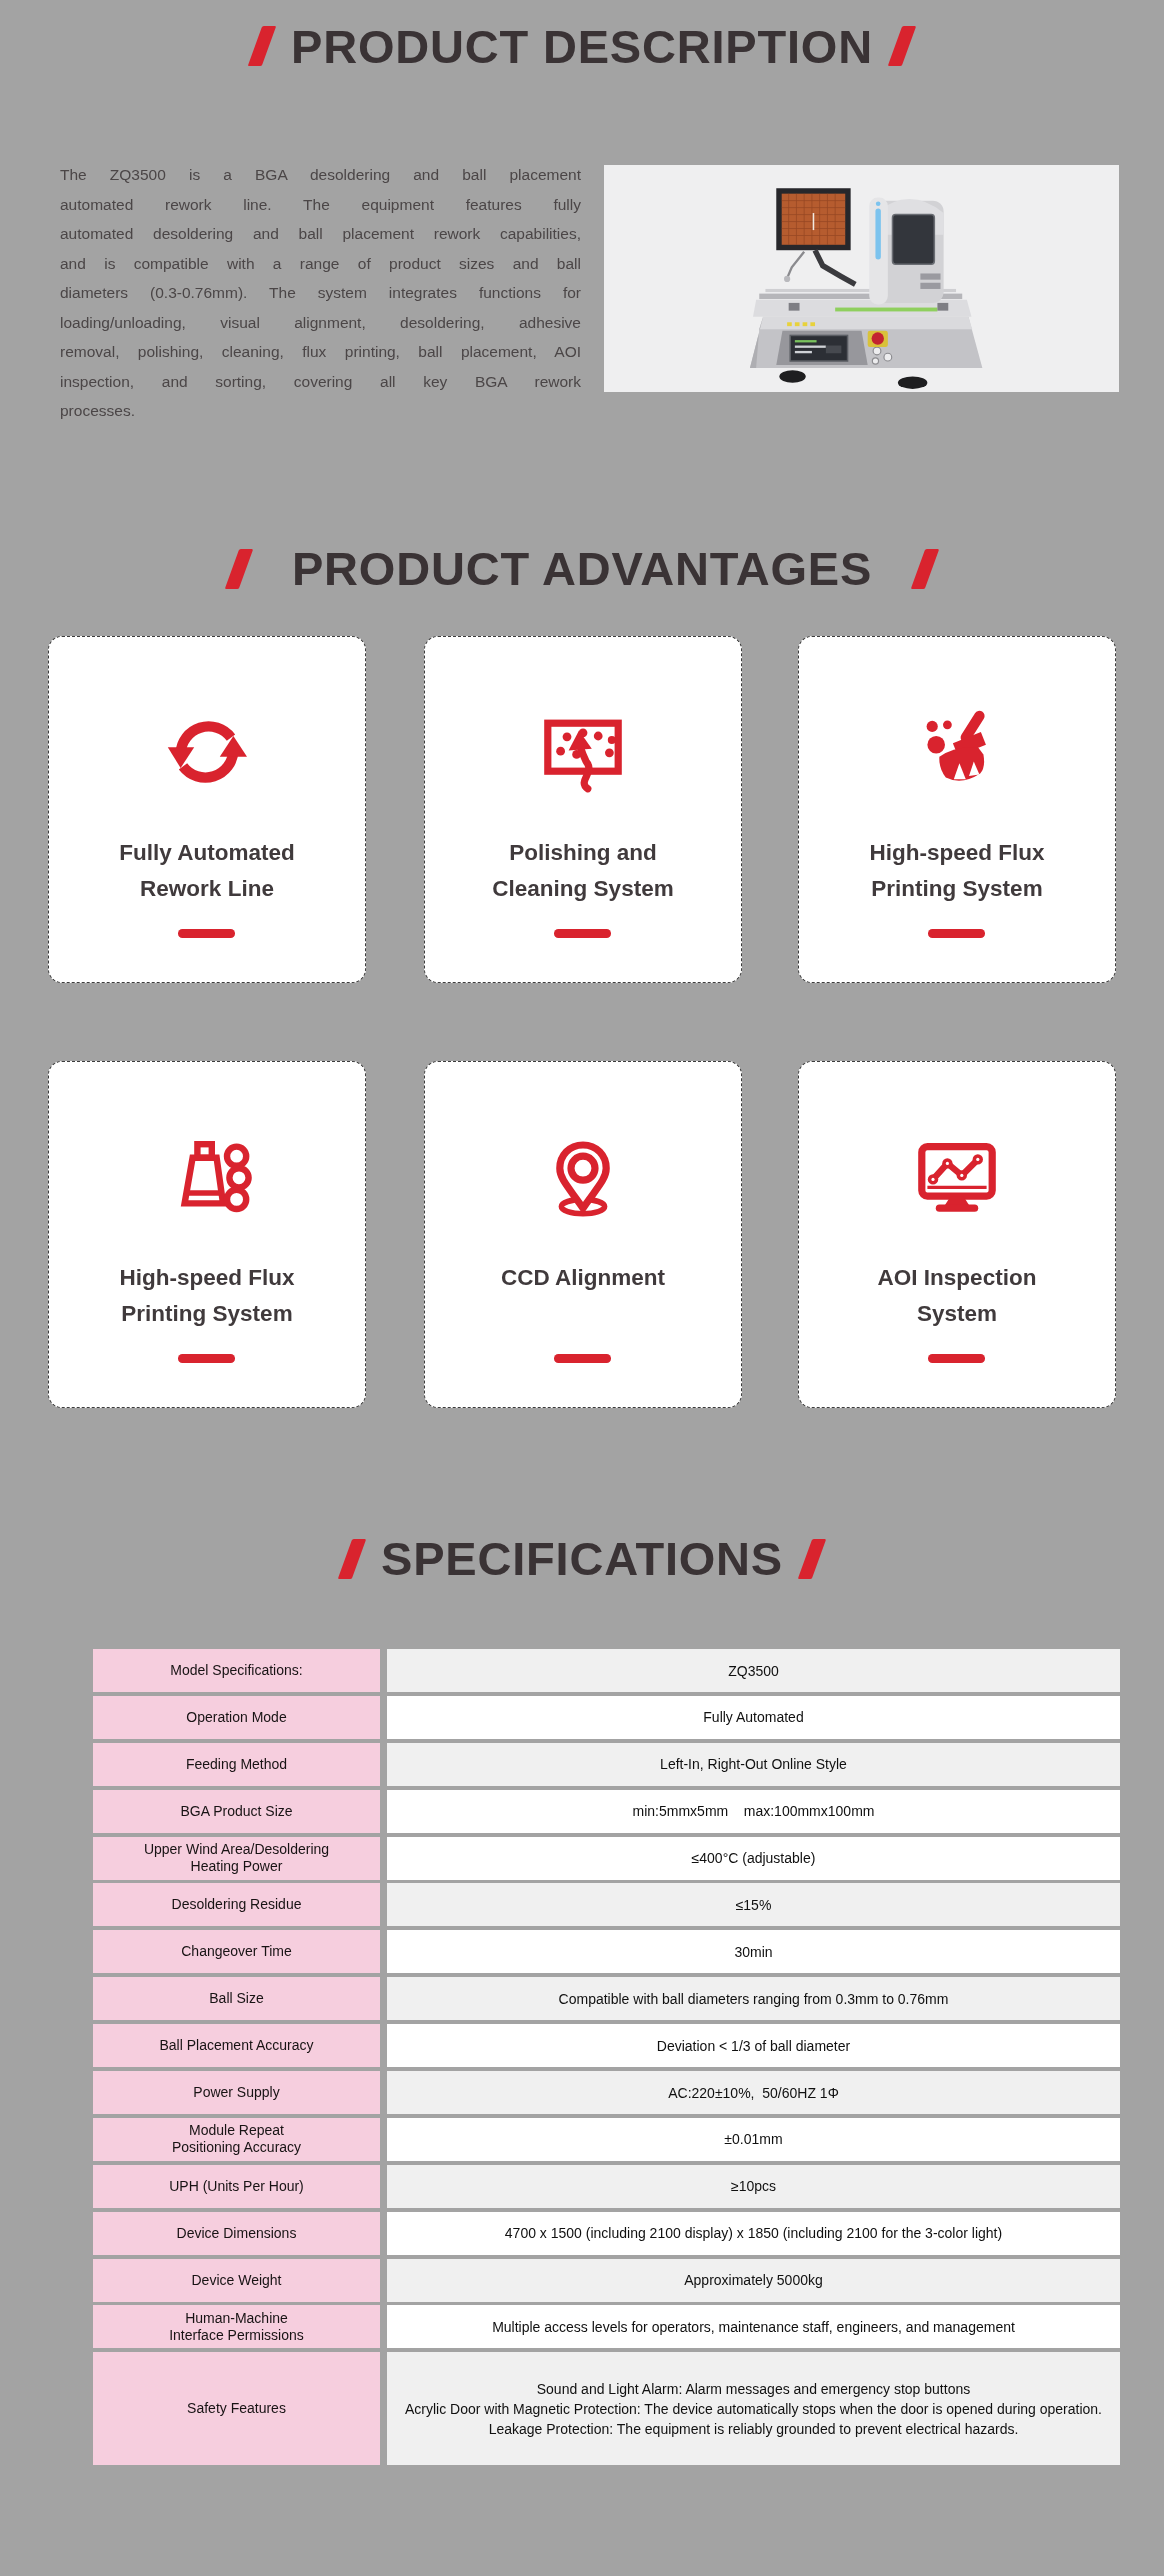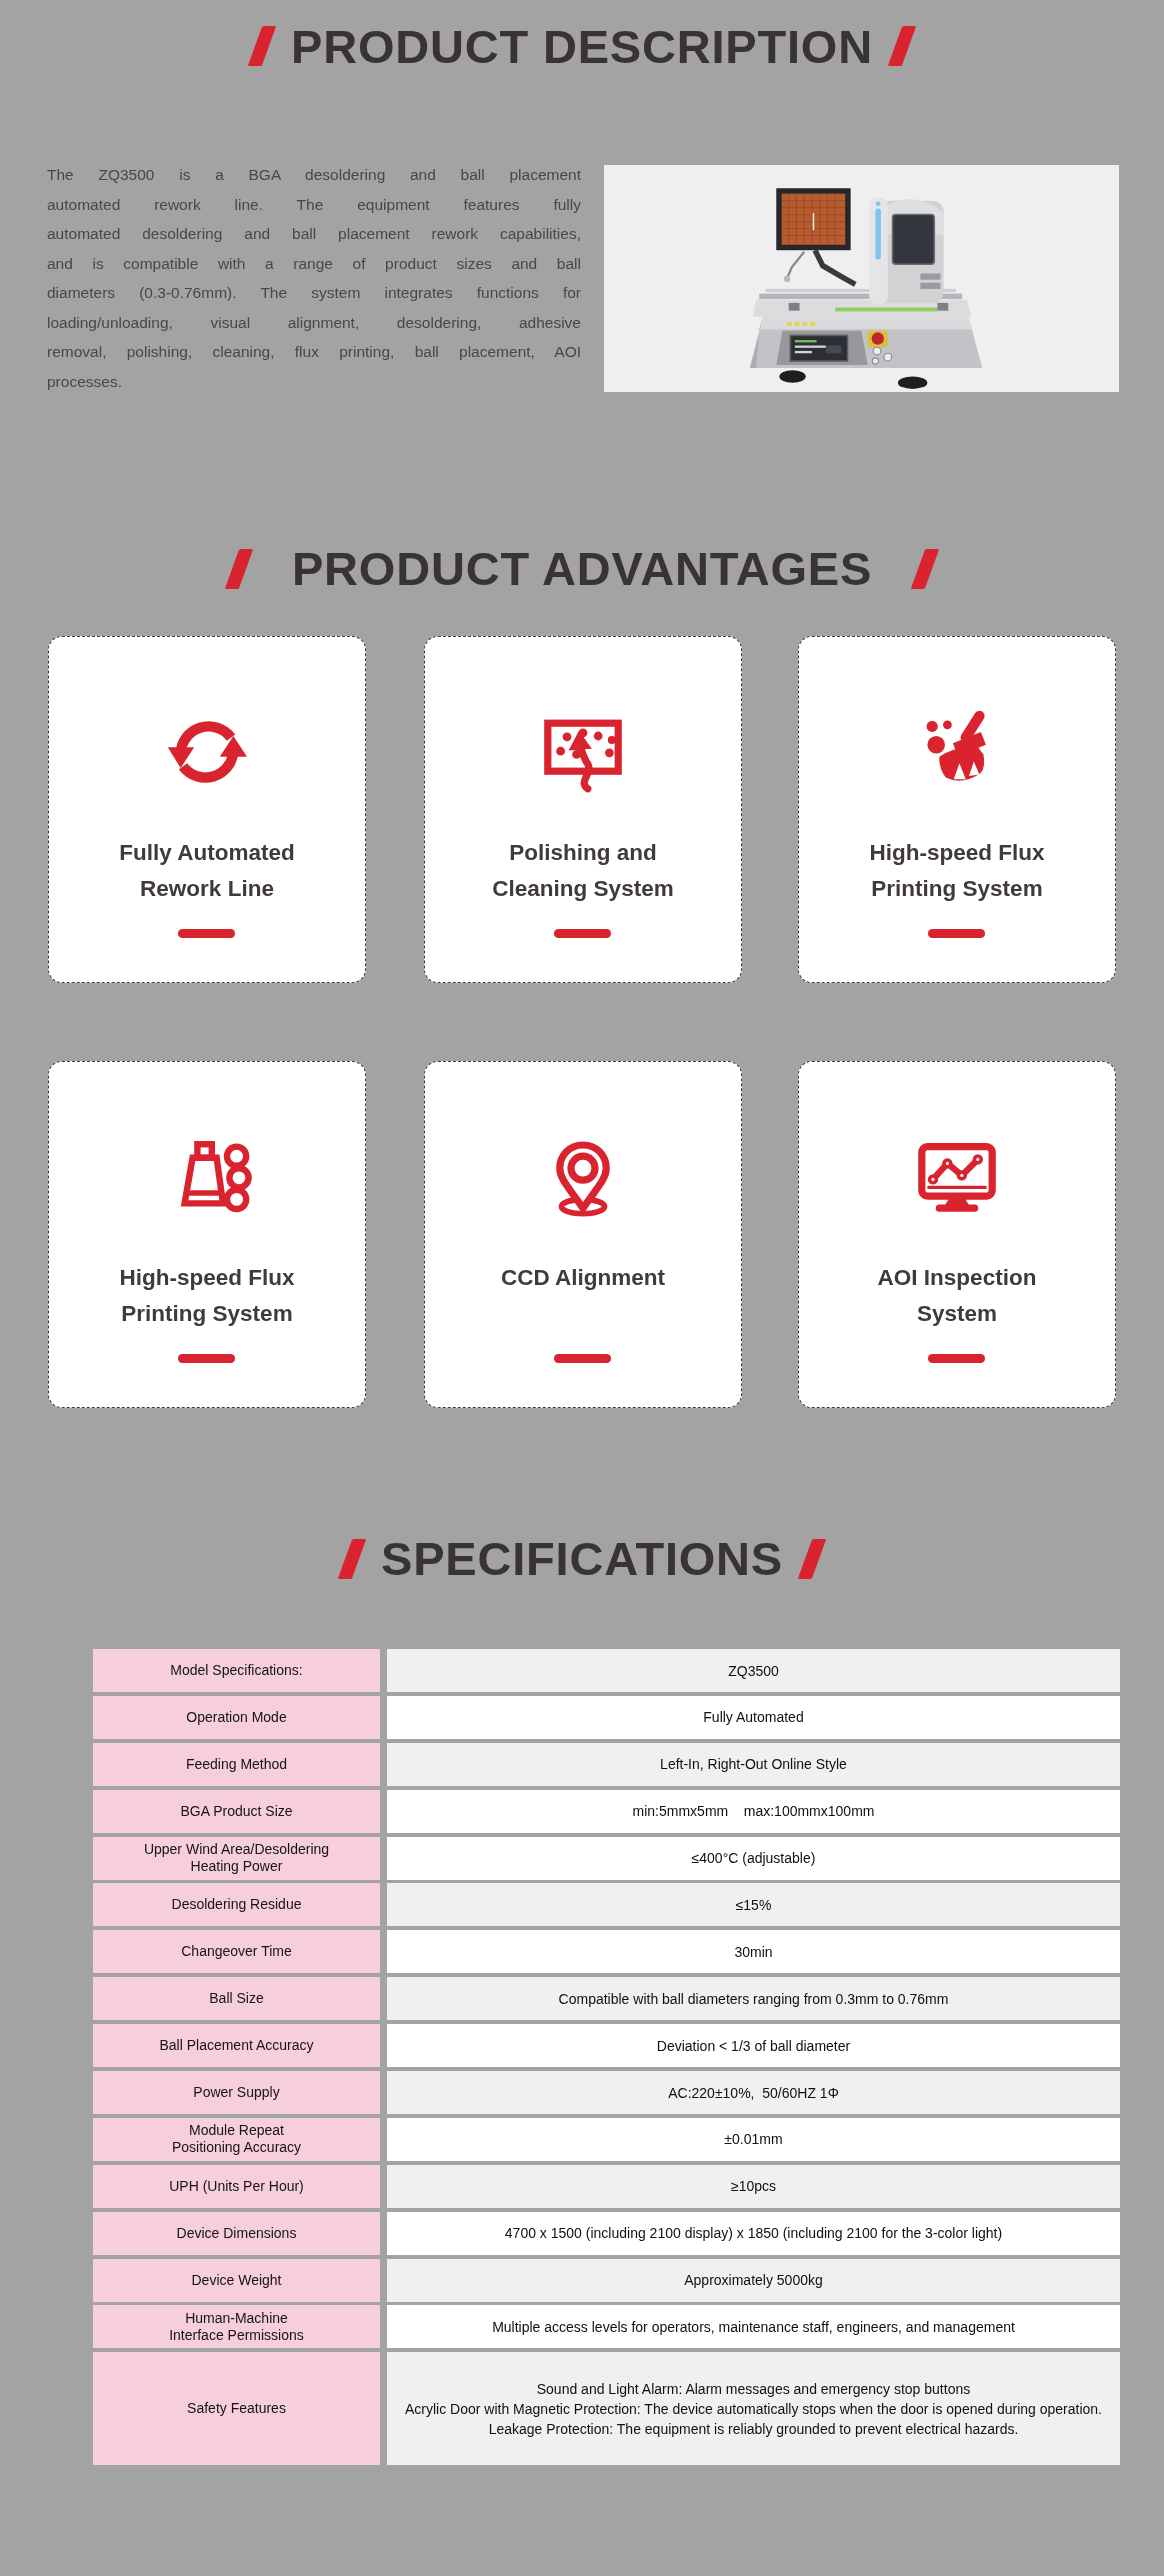--- a/index.html
+++ b/index.html
@@ -7,21 +7,21 @@
   body { font-family:"Liberation Sans", sans-serif; }
   .page { position:relative; width:1164px; height:2576px; background:#a3a3a3; overflow:hidden; }
 
   
   .sec-header { position:absolute; left:0; width:100%; display:flex; align-items:center; justify-content:center; }
   .sec-title { font-size:47px; font-weight:bold; color:#3a3335; letter-spacing:0.8px; white-space:nowrap; }
   .slash { width:14px; height:40px; background:#d9232e; transform:skewX(-20deg); border-radius:1.6px; margin:0 22px; flex:0 0 auto; }
 
   
   .desc-text { position:absolute; left:47px; top:160px; width:534px; color:#4b4647; font-size:15.5px; }
-  .desc-line { height:29.5px; line-height:29.5px; text-align:justify; text-align-last:justify; white-space:nowrap; }
+  .desc-line { height:29.5px; line-height:29.5px; text-align:justify; text-align-last:justify; white-space:nowrap;margin-left:13px; }
   .desc-line.last { text-align-last:left; }
 
   .photo-box { position:absolute; left:604px; top:165px; width:515px; height:227px; background:#efeff0; }
 
   
   .card { position:absolute; width:318px; height:347px; border:1.6px dashed #3c3c3c; border-radius:14px; background:#fff; }
   .card-icon { position:absolute; top:67px; left:0; width:100%; display:flex; justify-content:center; }
   .card-icon svg { width:96px; height:96px; }
   .card-title { position:absolute; top:198px; left:6.2px; right:6.2px; text-align:center; font-size:22.5px; line-height:36px; font-weight:bold; color:#403a3c; white-space:pre-line; }
   .card-underline { position:absolute; top:292px; left:50%; margin-left:-29px; width:57px; height:8.5px; border-radius:4.3px; background:#d9232e; }
@@ -50,20 +50,21 @@
   </div>
 
   <div class="desc-text">
     <div class="desc-line">The ZQ3500 is a BGA desoldering and ball placement</div>
     <div class="desc-line">automated rework line. The equipment features fully</div>
     <div class="desc-line">automated desoldering and ball placement rework capabilities,</div>
     <div class="desc-line">and is compatible with a range of product sizes and ball</div>
     <div class="desc-line">diameters (0.3-0.76mm). The system integrates functions for</div>
     <div class="desc-line">loading/unloading, visual alignment, desoldering, adhesive</div>
     <div class="desc-line">removal, polishing, cleaning, flux printing, ball placement, AOI</div>
+    <div class="desc-line">inspection, and sorting, covering all key BGA rework</div>
     <div class="desc-line last">processes.</div>
   </div>
 
   <div class="photo-box">
     <svg width="515" height="227" viewBox="0 0 664 293">
 
       <ellipse cx="243" cy="273" rx="17" ry="8" fill="#1e1e20"></ellipse>
       <ellipse cx="398" cy="281" rx="19" ry="8" fill="#1e1e20"></ellipse>
       <ellipse cx="468" cy="256" rx="13" ry="6" fill="#1e1e20"></ellipse>
 

